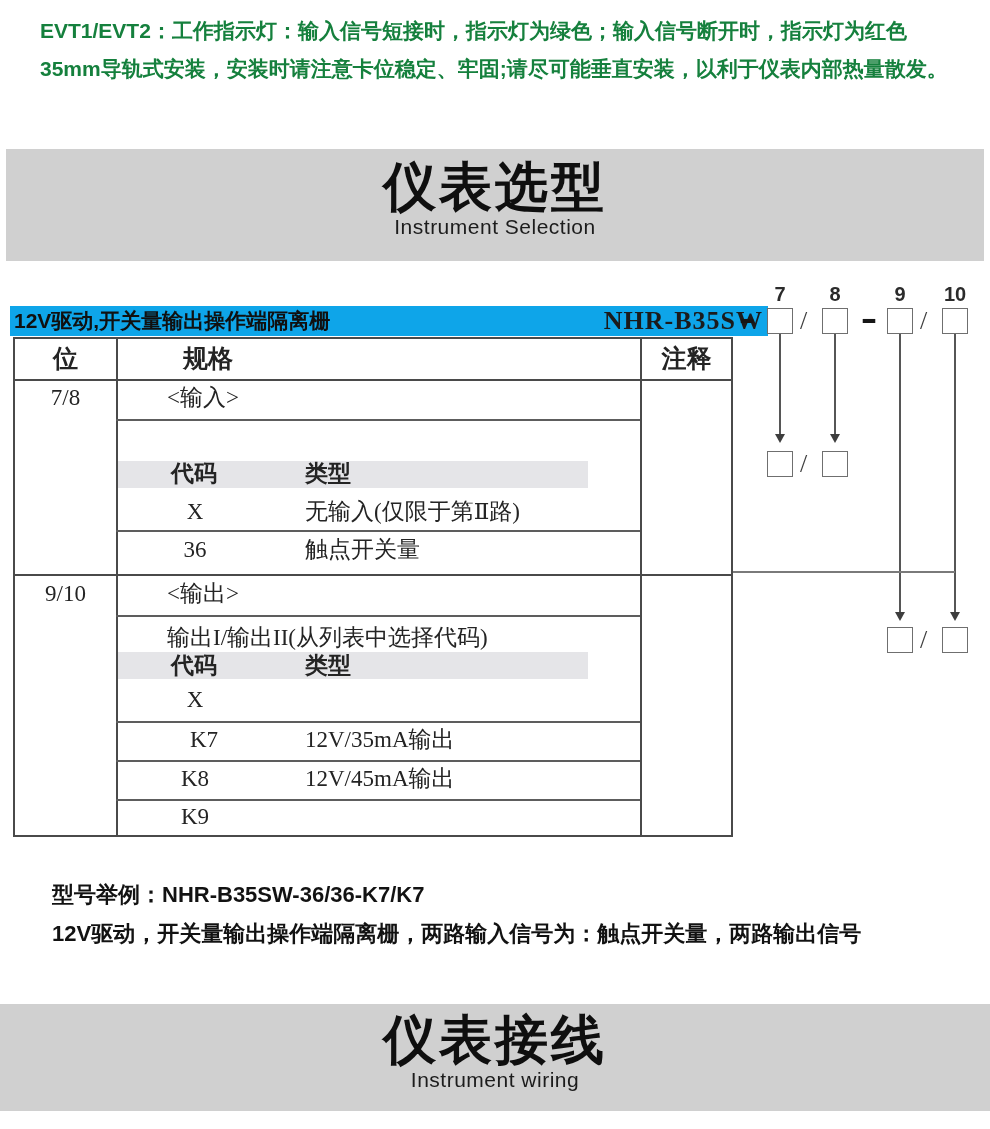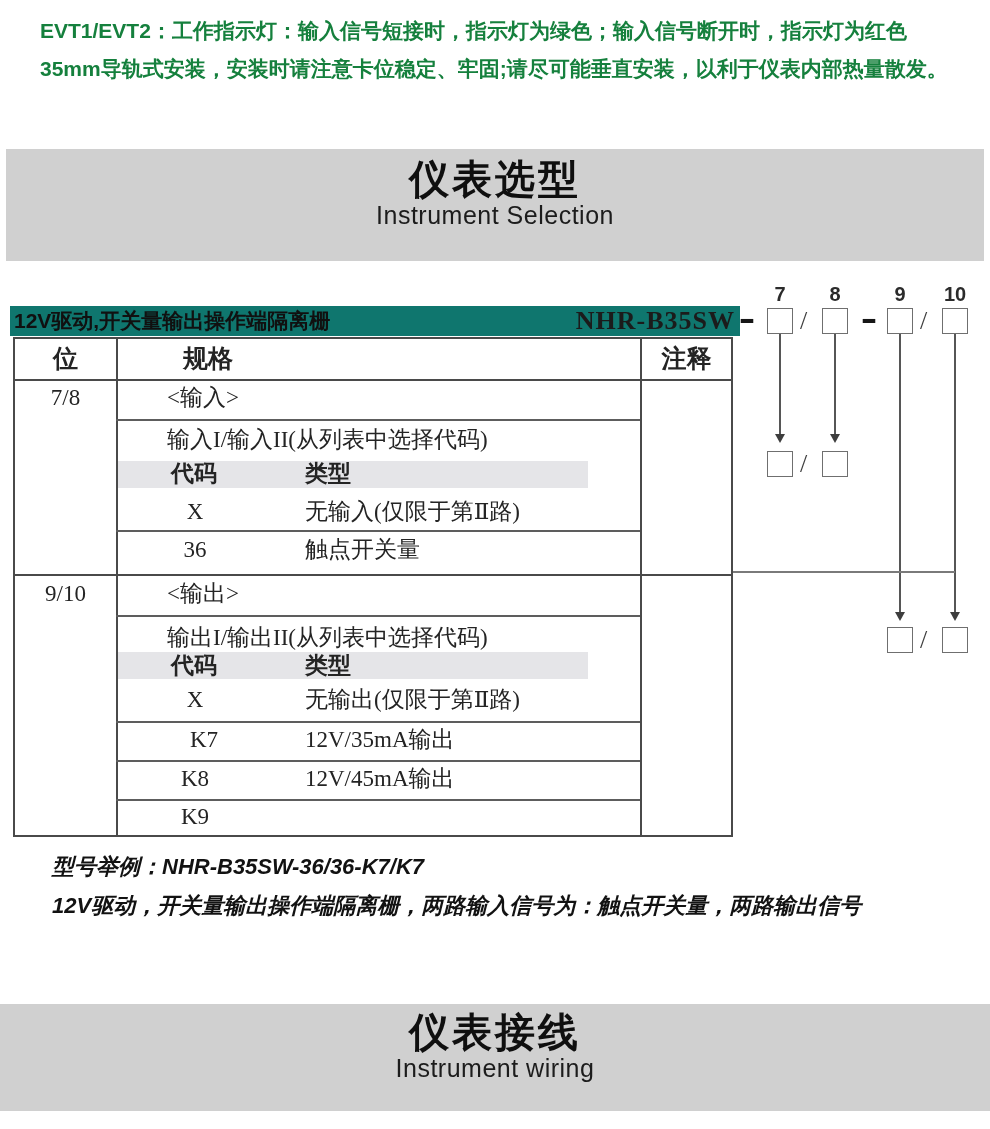--- a/index.html
+++ b/index.html
@@ -4,24 +4,24 @@
 <style>
   html,body{margin:0;padding:0;background:#ffffff;}
   .page{position:relative;width:990px;height:1129px;background:#ffffff;overflow:hidden;
         font-family:"Liberation Sans","DejaVu Sans",sans-serif;}
   .abs{position:absolute;}
   
   .note-line{display:block;font-size:21px;font-weight:600;color:#15803d;line-height:38px;white-space:nowrap;}
   .example-line{display:block;font-size:22px;font-weight:600;color:#121212;line-height:39px;white-space:nowrap;}
   
   .banner{position:absolute;background:#d0d0d0;text-align:center;}
-  .banner-title{display:block;font-size:40px;font-weight:700;color:#0f0f0f;letter-spacing:3px;line-height:1.12;}
-  .banner-sub{display:block;font-size:25px;font-weight:400;color:#1c1c1c;letter-spacing:0.5px;margin-top:-1px;}
+  .banner-title{display:block;font-size:53px;font-weight:700;color:#0f0f0f;letter-spacing:3px;line-height:1.12;}
+  .banner-sub{display:block;font-size:21px;font-weight:400;color:#1c1c1c;letter-spacing:0.5px;margin-top:-1px;}
   
-  .model-band{position:absolute;left:10px;top:306px;width:730px;height:30px;background:#0f766e;}
+  .model-band{position:absolute;left:10px;top:306px;width:730px;height:30px;background:#0ea5e9;padding-left:28px;}
   .model-desc{position:absolute;left:4px;top:0;font-size:21px;font-weight:700;color:#101010;line-height:30px;white-space:nowrap;}
   .model-prefix{position:absolute;right:5px;top:0;font-family:"Liberation Serif","DejaVu Serif",serif;
                 font-size:26px;font-weight:700;color:#1b1b1b;line-height:30px;letter-spacing:1px;}
   
   .digit{position:absolute;top:282px;width:26px;text-align:center;font-size:20px;font-weight:600;color:#2b2b2b;line-height:24px;}
   .sq{position:absolute;width:26px;height:26px;border:1.5px solid #6f6f6f;background:#ffffff;box-sizing:border-box;}
   .slash{position:absolute;font-family:"Liberation Serif","DejaVu Serif",serif;font-size:26px;color:#3c3c3c;line-height:30px;}
   .dash{position:absolute;font-size:32px;font-weight:900;color:#161616;line-height:30px;font-family:"DejaVu Sans",sans-serif;}
   .stem{position:absolute;width:1.5px;background:#565656;}
   .arrow-down{position:absolute;width:0;height:0;border-left:5px solid transparent;border-right:5px solid transparent;border-top:9px solid #3d3d3d;}
@@ -105,43 +105,41 @@
 
     <div class="grayband" style="top:122px;"></div>
     <div class="grayband" style="top:313px;"></div>
 
     <span class="cell hdr center" style="left:0;width:101px;top:5px;">位</span>
     <span class="cell hdr" style="left:168px;top:5px;">规格</span>
     <span class="cell hdr center" style="left:625px;width:93px;top:5px;">注释</span>
 
     <span class="cell center" style="left:0;width:101px;top:44px;">7/8</span>
     <span class="cell" style="left:152px;top:44px;">&lt;输入&gt;</span>
-    <span class="cell" style="left:152px;top:86px;">输入I/输入II(从列表中选择代码)</span>
     <span class="cell subhdr" style="left:156px;top:122px;">代码</span>
     <span class="cell subhdr" style="left:290px;top:122px;">类型</span>
     <span class="cell center" style="left:135px;width:90px;top:158px;">X</span>
     <span class="cell" style="left:290px;top:158px;">无输入(仅限于第Ⅱ路)</span>
     <span class="cell center" style="left:135px;width:90px;top:196px;">36</span>
     <span class="cell" style="left:290px;top:196px;">触点开关量</span>
 
     <span class="cell center" style="left:0;width:101px;top:240px;">9/10</span>
     <span class="cell" style="left:152px;top:240px;">&lt;输出&gt;</span>
     <span class="cell" style="left:152px;top:278px;margin-top:6px;">输出I/输出II(从列表中选择代码)</span>
     <span class="cell subhdr" style="left:156px;top:314px;">代码</span>
     <span class="cell subhdr" style="left:290px;top:314px;">类型</span>
     <span class="cell center" style="left:135px;width:90px;top:346px;">X</span>
-    <span class="cell" style="left:290px;top:346px;">无输出(仅限于第Ⅱ路)</span>
     <span class="cell center" style="left:144px;width:90px;top:386px;text-align:center;">K7</span>
     <span class="cell" style="left:290px;top:386px;">12V/35mA输出</span>
     <span class="cell center" style="left:135px;width:90px;top:425px;">K8</span>
     <span class="cell" style="left:290px;top:425px;">12V/45mA输出</span>
     <span class="cell center" style="left:135px;width:90px;top:463px;">K9</span>
   </div>
 
-  <div class="abs" style="left:52px;top:847px;font-style:italic;">
+  <div class="abs" style="left:52px;top:875px;">
     <span class="example-line">型号举例：NHR-B35SW-36/36-K7/K7</span>
     <span class="example-line">12V驱动，开关量输出操作端隔离栅，两路输入信号为：触点开关量，两路输出信号</span>
   </div>
 
   <div class="banner" style="left:0;top:1004px;width:990px;height:107px;">
     <span class="banner-title" style="padding-top:6px;">仪表接线</span>
     <span class="banner-sub">Instrument wiring</span>
   </div>
 
 </div>

